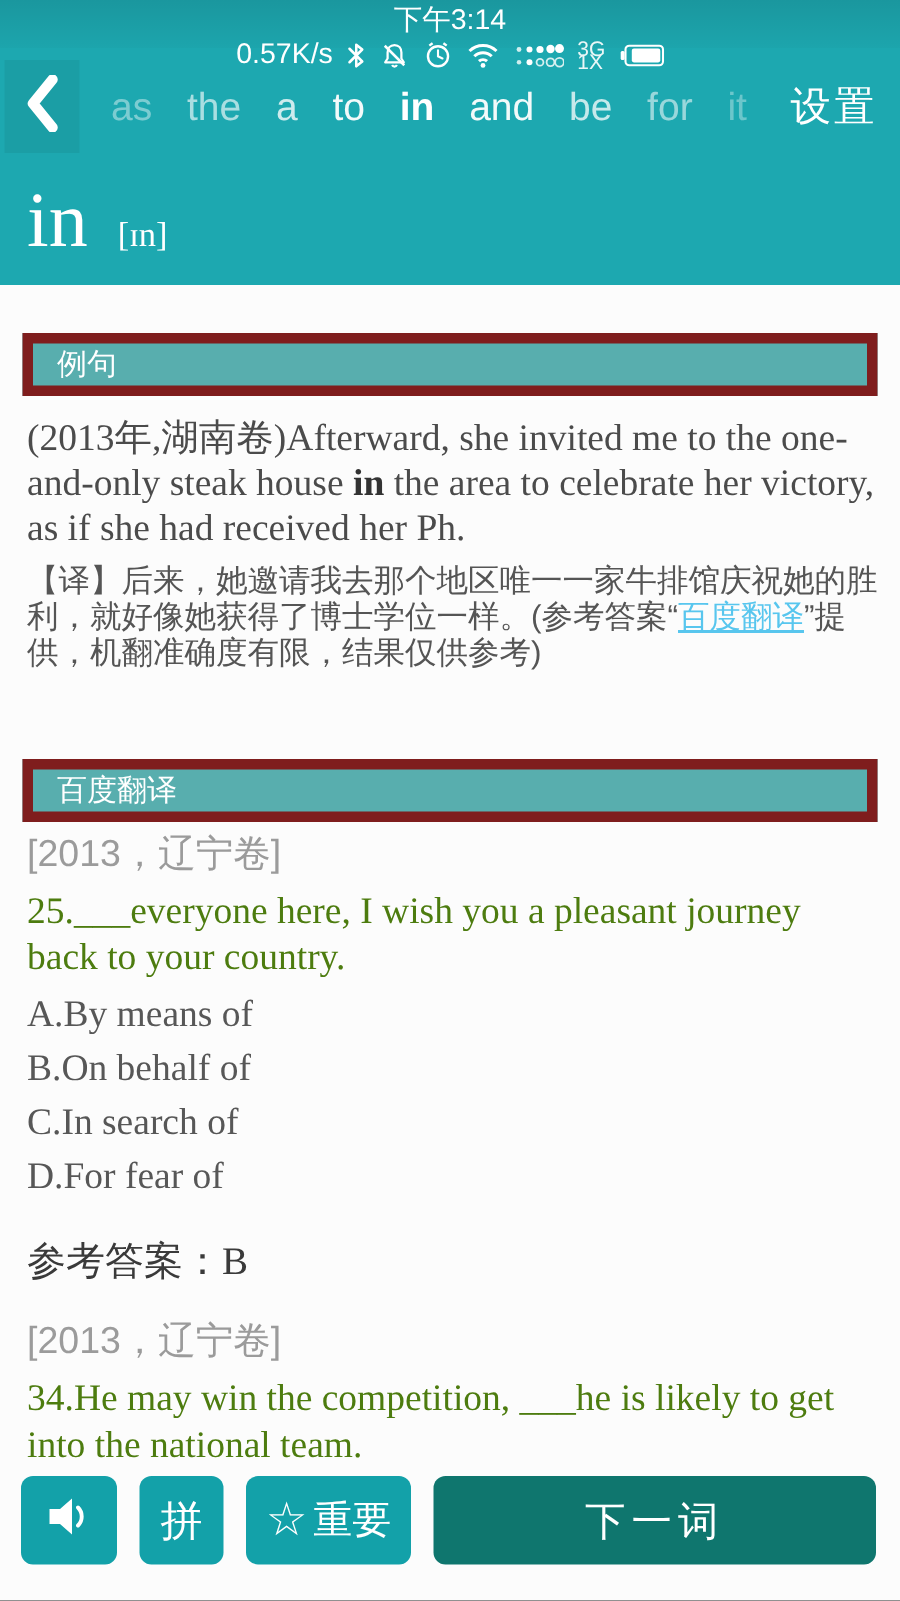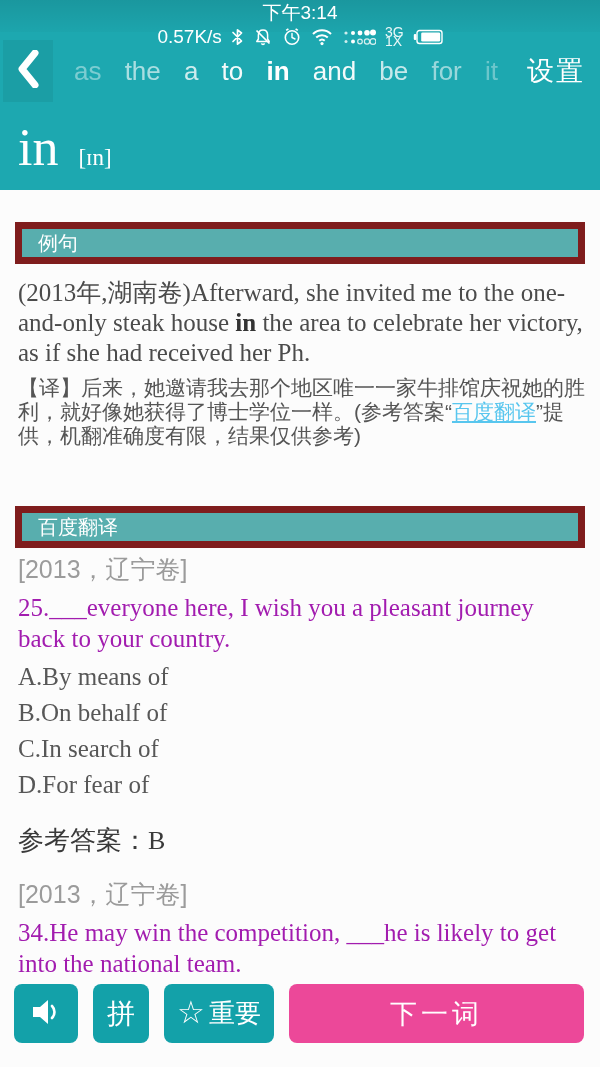--- a/index.html
+++ b/index.html
@@ -63,21 +63,21 @@
   .translation{
     margin:8px 14px 0 18px;color:#555;
     font-size:21px;line-height:24px;
   }
   .baidu-link{color:#58c6ee;text-decoration:underline;}
   .source{
     margin:6px 14px 0 18px;color:#9b9b9b;font-size:25px;line-height:30px;
   }
   .source.second{margin-top:22px;}
   .question{
-    margin:8px 14px 0 18px;color:#a21caf;
+    margin:8px 14px 0 18px;color:#4d7c0f;
     font-family:"Liberation Serif","DejaVu Serif",serif;
     font-size:25px;line-height:31px;
   }
   .option{
     margin:9px 14px 0 18px;color:#575757;
     font-family:"Liberation Serif","DejaVu Serif",serif;
     font-size:25px;line-height:27px;
   }
   .answer{
     margin:26px 14px 14px 18px;color:#3a3a3a;font-size:26px;line-height:33px;
@@ -90,21 +90,21 @@
   }
   .btn{
     background:#13a1a9;border-radius:8px;color:#fff;
     display:flex;align-items:center;justify-content:center;
     box-sizing:border-box;
   }
   .btn-speak{width:64px;}
   .btn-pin{width:56px;font-size:28px;}
   .btn-important{width:110px;font-size:26px;gap:4px;}
   .btn-important .star{font-size:31px;line-height:1;position:relative;top:-1px;}
-  .btn-next{flex:1;background:#ec4899;font-size:27px;letter-spacing:4px;}
+  .btn-next{flex:1;background:#0f766e;font-size:27px;letter-spacing:4px;}
 </style>
 </head>
 <body>
 
 <div class="screen">
 
   <div class="top-teal"></div>
 
   <div class="statusbar">
     <span>下午3:14</span>

